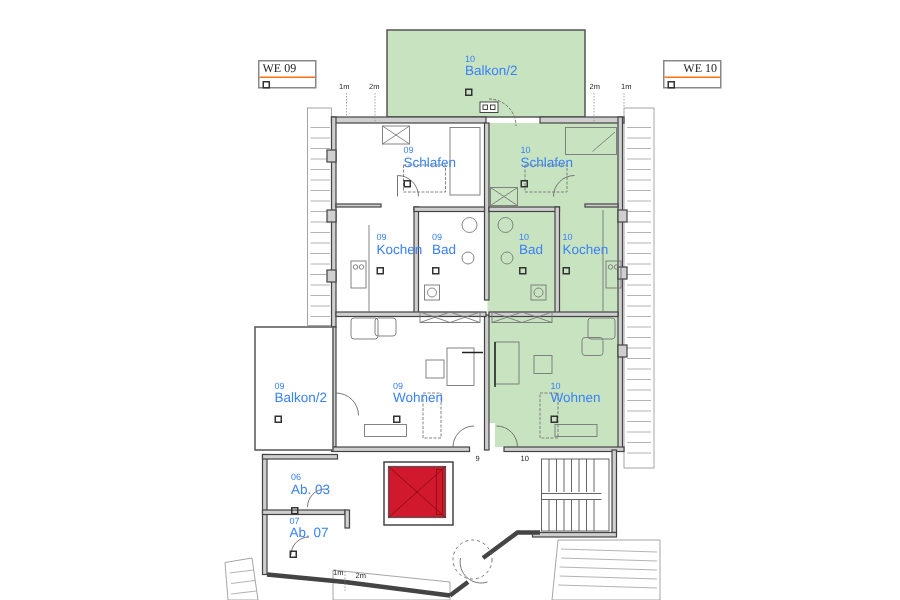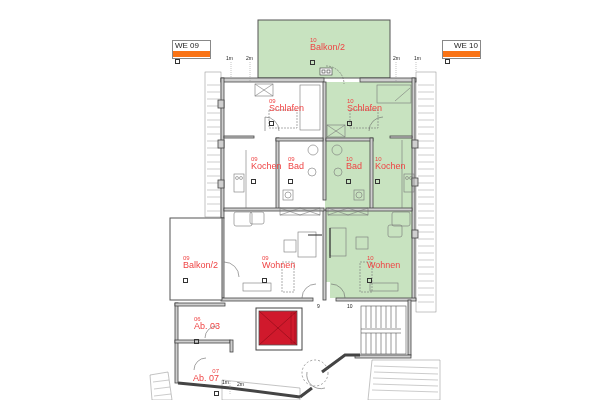--- a/index.html
+++ b/index.html
@@ -1,23 +1,23 @@
 <!DOCTYPE html>
 <html><head>
 <meta charset="utf-8">
 <style>
   html,body{margin:0;padding:0;background:#ffffff;}
   body{width:600px;height:400px;overflow:hidden;position:relative;font-family:"Liberation Sans",sans-serif;}
   #plan{position:absolute;left:0;top:0;width:600px;height:400px;}
-  .lbl{position:absolute;font-family:"Liberation Sans",sans-serif;color:#ef4444;line-height:1;white-space:nowrap;}
+  .lbl{position:absolute;font-family:"Liberation Sans",sans-serif;color:#3b82f6;line-height:1;white-space:nowrap;}
   .num{font-size:6px;}
   .name{font-size:9px;}
   .sq{display:inline-block;width:3px;height:3px;border:0.6px solid #333;}
   .we-box{position:absolute;border:1px solid #888;background:#fff;width:37px;height:17px;}
-  .we-box .t{font-size:8px;padding:1px 2px;border-bottom:6px solid #f97316;height:8px;line-height:8px;color:#222;}
+  .we-box .t{font-size:8px;padding:1px 2px;border-bottom:1px solid #f97316;height:8px;line-height:8px;color:#222;font-family:Liberation Serif, serif;}
   .we-box .s{width:3px;height:3px;border:0.6px solid #333;margin:2px 0 0 2px;}
   .dim{position:absolute;font-size:5px;color:#222;}
 </style>
 </head>
 <body>
 
 <svg id="plan" viewBox="0 0 600 400" xmlns="http://www.w3.org/2000/svg">
 
   <rect x="258" y="20" width="132" height="58" fill="#c8e3c0" stroke="#555" stroke-width="1"></rect>
 
@@ -339,20 +339,20 @@
 <div class="lbl" style="left:367px;top:255px;">
   <div class="num">10</div>
   <div class="name">Wohnen</div>
   <span class="sq"></span>
 </div>
 <div class="lbl" style="left:194px;top:316px;">
   <div class="num">06</div>
   <div class="name">Ab. 03</div>
   <span class="sq"></span>
 </div>
-<div class="lbl" style="left:193px;top:368px;text-align:right;">
+<div class="lbl" style="left:193px;top:345px;">
   <div class="num">07</div>
   <div class="name">Ab. 07</div>
   <span class="sq"></span>
 </div>
 
 <div class="dim" style="left:317px;top:303px;">9</div>
 <div class="dim" style="left:347px;top:303px;">10</div>
 
 </body></html>

